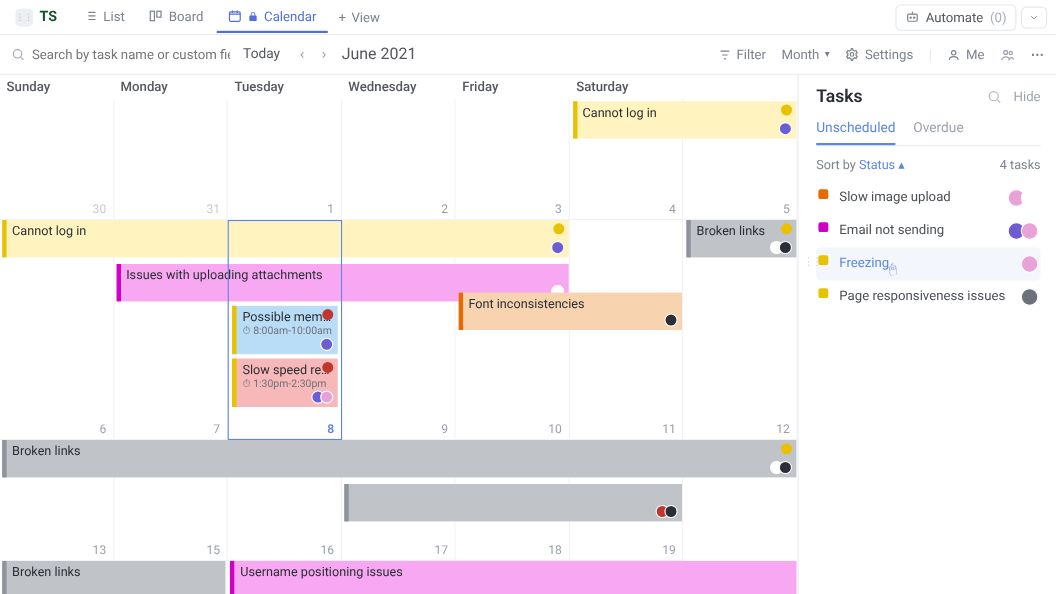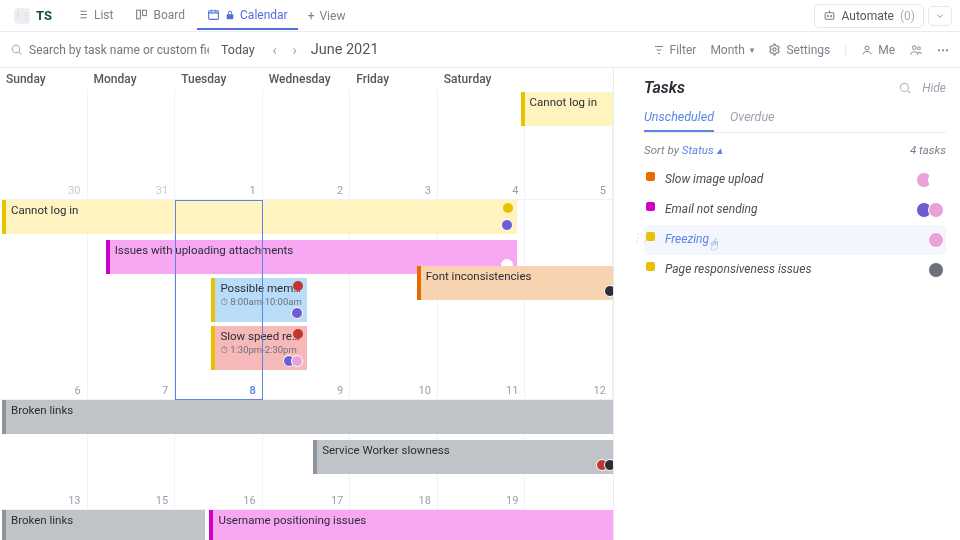--- a/index.html
+++ b/index.html
@@ -24,22 +24,22 @@
 .search-wrap { display:flex; align-items:center; gap:6px; color:#a7adb8; }
 .search-input { border:none; outline:none; font-size:12px; width:180px; color:#a7adb8; }
 .today-pill { margin-left:12px; color:#54575d; font-size:12.5px; cursor:pointer; }
 .nav-arrow { width:20px; text-align:center; color:#9da3ae; cursor:pointer; font-size:14px; }
 .month-label { font-size:14.5px; color:#54575d; margin-left:6px; }
 .sub-right { display:flex; align-items:center; gap:14px; }
 .sub-item { display:flex; align-items:center; gap:5px; color:#7c828d; font-size:12px; cursor:pointer; }
 
 
 .main { display:flex; height:calc(540px - 68px); }
-.calendar { width:614px; border-right:1px solid #e9ebf0; overflow:hidden; }
-.side { flex:1; padding:10px 14px 10px 30px;font-style:italic; }
+.calendar { width:726px; border-right:1px solid #e9ebf0; overflow:hidden; }
+.side { flex:1; padding:10px 14px 10px 16px; }
 
 
 .cal-head { display:grid; grid-template-columns: repeat(7, 1fr); }
 .cal-head div { font-size:12px; color:#54575d; font-weight:500; padding:4px 6px; }
 
 
 .grid { display:grid; grid-template-columns: repeat(7, 1fr); grid-auto-rows:110px; }
 .cell { border-right:1px solid #f1f2f5; border-bottom:1px solid #f1f2f5; position:relative; padding-top:2px; overflow:hidden; }
 .cell .date { position:absolute; bottom:2px; right:6px; font-size:11px; color:#9aa0ab; }
 .cell.prev .date { color:#c5c9d2; }
@@ -341,21 +341,20 @@
           <div class="events-layer">
             <div class="event-bar ev-grey" style="left: 2px; width: 722px; top: 0px;">
               <span class="title">Broken links</span>
               <span class="badge" style="background:#e8c100"></span>
               <span class="av">
                 <span class="av-dot" style="background:#fff"></span>
                 <span class="av-dot" style="background:#2b2e36"></span>
               </span>
             </div>
             <div class="event-bar ev-grey" style="left: 313.143px; width: 307.143px; top: 40px;">
-              <span class="title">Service Worker slowness</span>
               <span class="av">
                 <span class="av-dot" style="background:#c0372f"></span>
                 <span class="av-dot" style="background:#2b2e36"></span>
               </span>
             </div>
           </div>
         </div>
         <div class="row-wrap" style="height: 80px;">
           <div class="grid" style="grid-auto-rows: 80px;">
             <div class="cell"></div>

